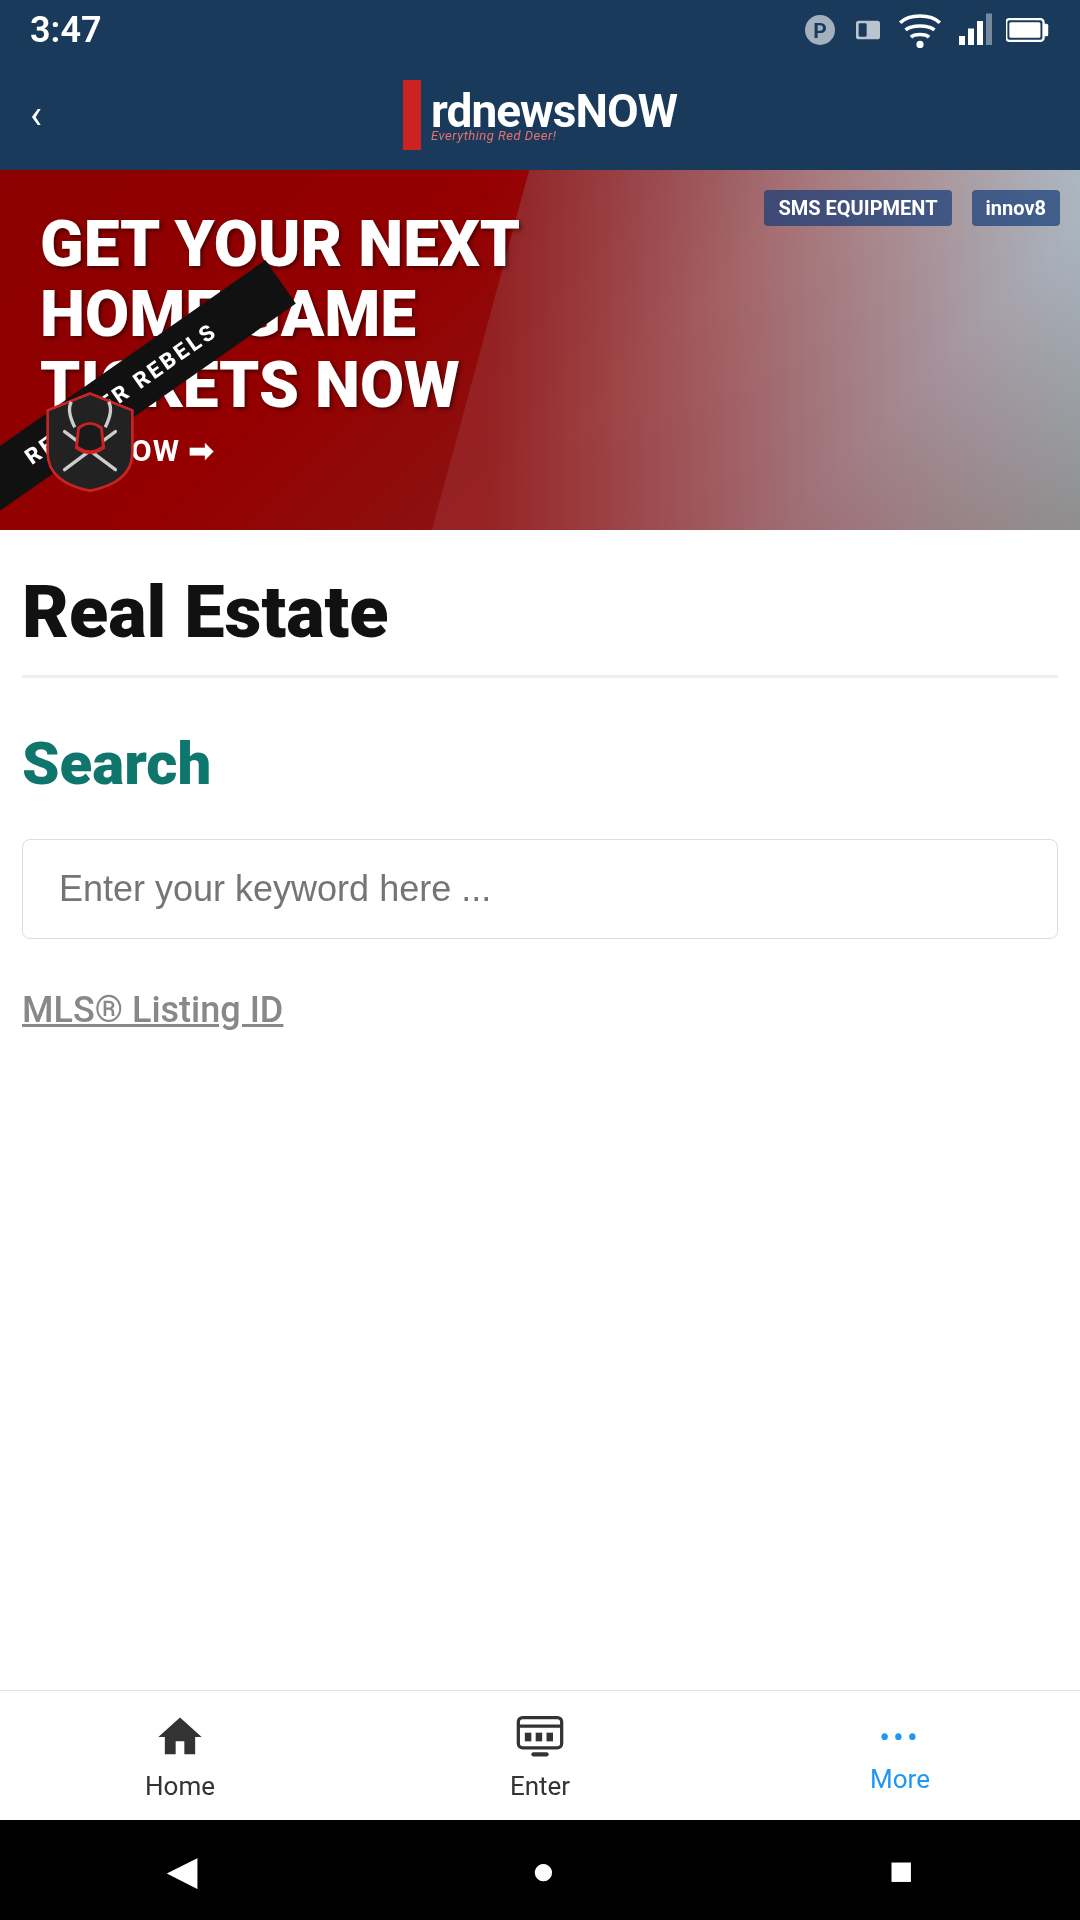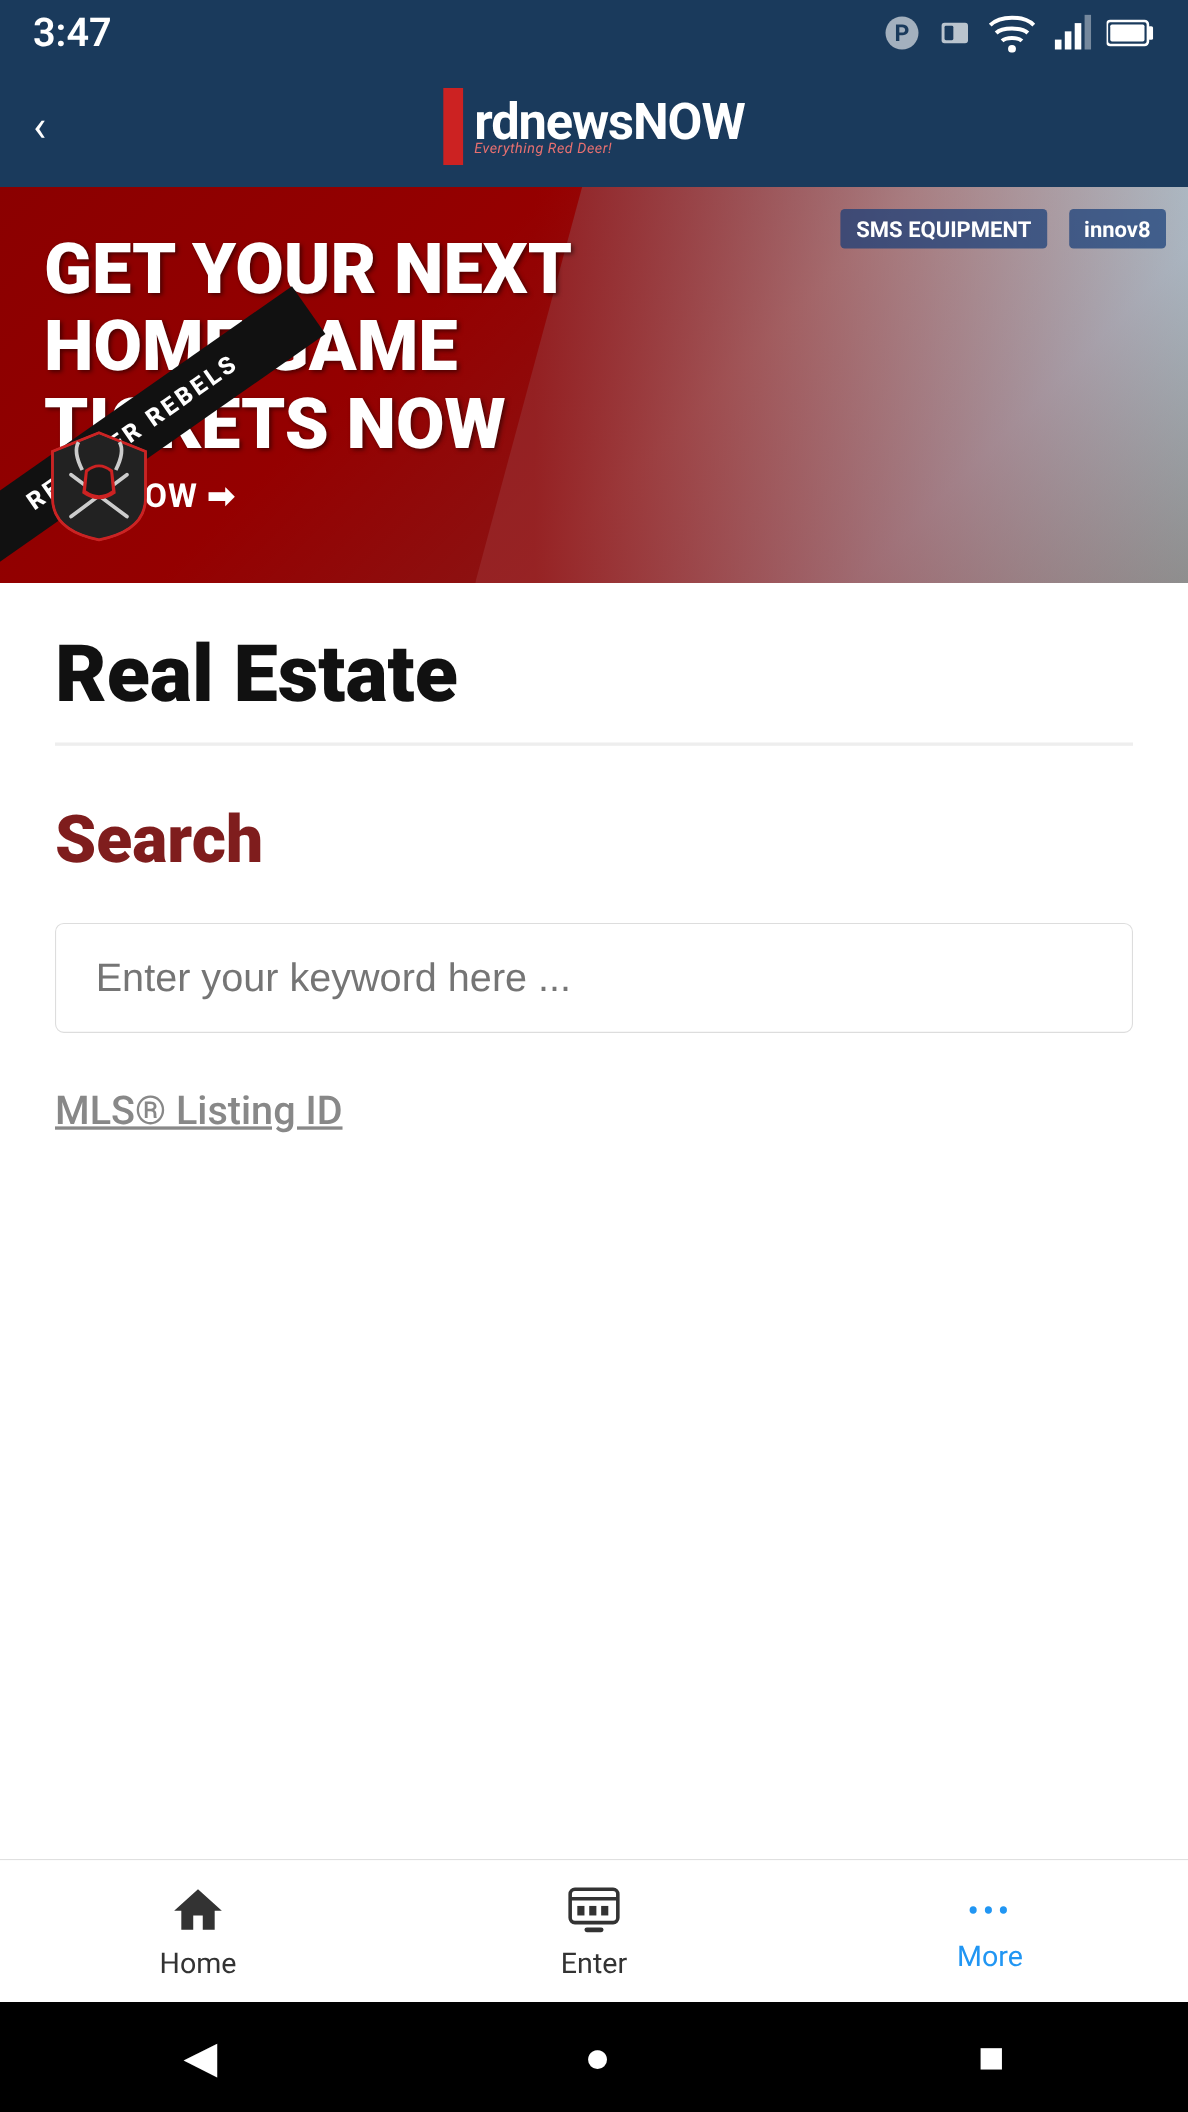--- a/index.html
+++ b/index.html
@@ -182,36 +182,36 @@
       color: white;
       font-size: 20px;
       font-weight: 700;
       padding: 6px 14px;
       border-radius: 4px;
     }
 
     
     .content {
       background: #fff;
-      padding: 40px 50px;
+      padding: 40px 22px;
     }
 
     .page-title {
       font-size: 72px;
       font-weight: 900;
       color: #111;
       margin-bottom: 50px;
       border-bottom: 3px solid #eee;
       padding-bottom: 20px;
     }
 
     .search-section-title {
       font-size: 60px;
       font-weight: 900;
-      color: #7f1d1d;
+      color: #0f766e;
       margin-bottom: 40px;
     }
 
     .search-input-wrapper {
       border: 1.5px solid #ddd;
       border-radius: 8px;
       padding: 28px 36px;
       margin-bottom: 50px;
       background: #fff;
     }

